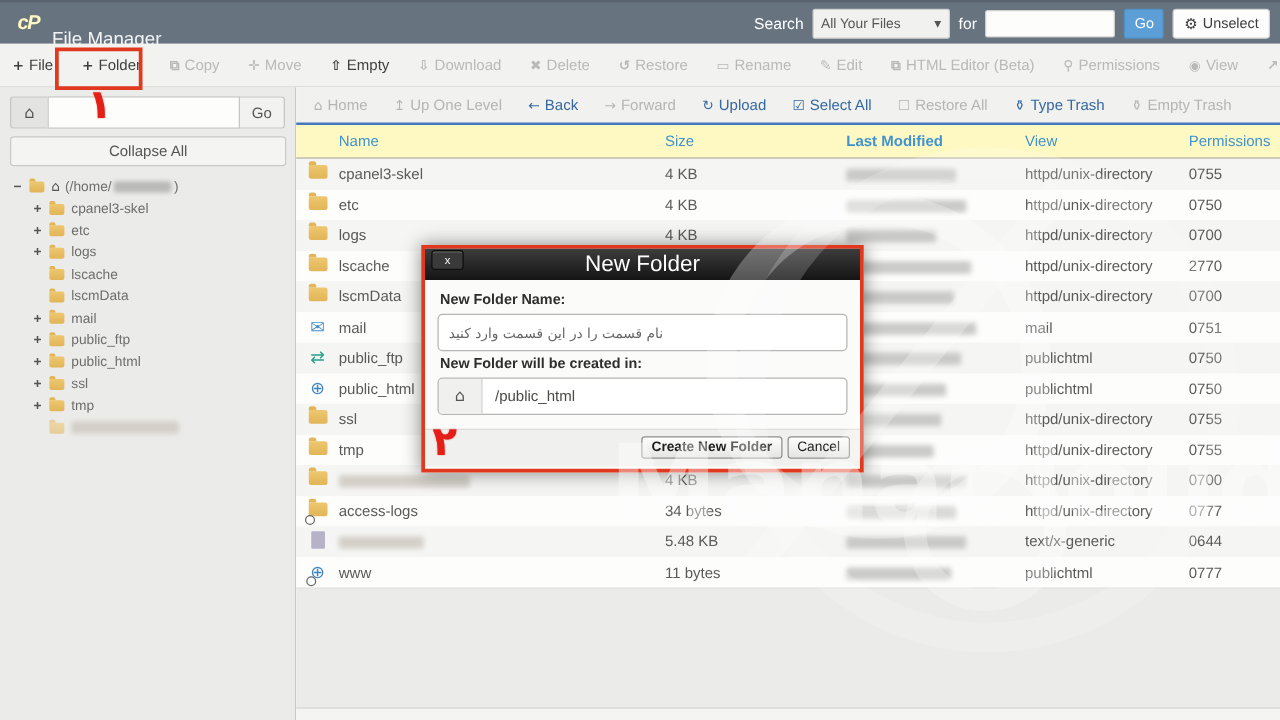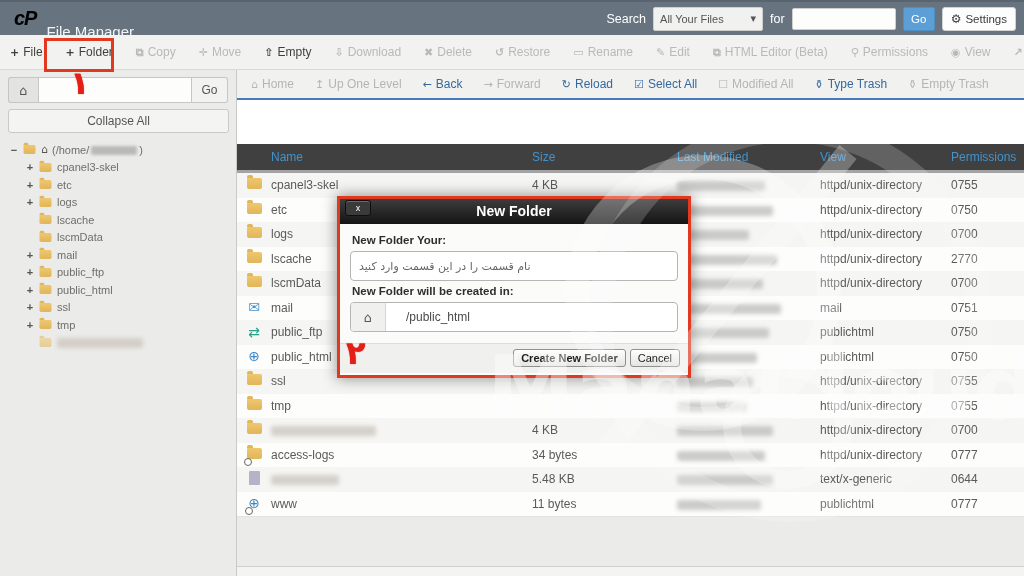--- a/index.html
+++ b/index.html
@@ -4,21 +4,21 @@
 <style>
   html,body{margin:0;padding:0;width:1024px;height:576px;overflow:hidden;
     font-family:"Liberation Sans","DejaVu Sans",sans-serif;background:#ebebe9;}
   .stage{position:relative;width:1024px;height:576px;overflow:hidden;}
 
   
   header{position:absolute;left:0;top:0;width:1024px;height:35px;background:#67737f;
     border-top:2px solid #59646f;display:flex;align-items:center;justify-content:space-between;
     box-sizing:border-box;padding:0 8px;}
   .brand{display:flex;align-items:center;gap:10px;padding-left:6px;}
-  .logo{color:#000000;font-style:italic;font-weight:bold;font-size:20px;letter-spacing:-1px;}
+  .logo{color:#fef9c3;font-style:italic;font-weight:bold;font-size:16px;letter-spacing:-1px;}
   .app-title{color:#f2f4f6;font-size:15px;font-weight:300;margin-top:26px;}
   .search-cluster{display:flex;align-items:center;gap:7px;}
   .search-label,.for-label{color:#fff;font-size:12.5px;}
   .search-select{width:96px;height:22px;background:#f1f1ef;border:1px solid #cfcfcd;border-radius:2px;
     display:flex;align-items:center;justify-content:space-between;padding:0 6px;font-size:11px;color:#555;}
   .search-input{width:104px;height:22px;border:1px solid #cfcfcd;border-radius:2px;background:#fdfdfb;
     font-size:11.5px;padding:0 5px;box-sizing:border-box;}
   .go-btn{width:32px;height:24px;background:#5b9fd6;border:1px solid #4e8fc4;border-radius:2px;
     color:#fff;font-size:11.5px;cursor:pointer;}
   .settings-btn{height:24px;background:#fdfdfd;border:1px solid #d2d2d0;border-radius:3px;color:#3c3c3c;
@@ -68,56 +68,56 @@
   
   .main{flex:1;display:flex;flex-direction:column;background:#fff;min-width:0;}
   .nav{height:28px;background:#f1f1ef;border-bottom:2px solid #4779bd;display:flex;align-items:center;
     gap:21px;padding-left:14px;font-size:12px;box-sizing:content-box;}
   .nav-item{display:flex;align-items:center;gap:4px;cursor:pointer;white-space:nowrap;}
   .nav-item .tb-icon{font-weight:normal;}
   .nav-item.enabled{color:#34689f;}
   .nav-item.disabled{color:#b5b5b3;cursor:default;}
 
   .grid{display:grid;grid-template-columns:34px 1fr 100px 33px 155px 125px 79px;align-items:center;}
-  .thead{height:26px;background:#404040;border-bottom:3px solid #a3a3a3;font-size:12px;color:#4193cd;margin-top:44px;}
+  .thead{height:26px;background:#fef9c3;border-bottom:1px solid #a3a3a3;font-size:12px;color:#4193cd;}
   .thead span{cursor:pointer;}
   .col-size{text-align:left;padding-right:12px;}
-  .col-mod{padding-left:12px;}
+  .col-mod{padding-left:12px;font-weight:bold;}
   .col-perm{padding-left:6px;}
   .frow{height:24.5px;font-size:12px;color:#5a5a58;cursor:pointer;}
   .frow:nth-child(odd){background:#f5f5f3;}
   .frow:nth-child(even){background:#fdfdfc;}
   .fr-icon{justify-self:center;position:relative;}
   .blurpill{display:inline-block;height:10px;background:#c2c2c0;border-radius:2px;filter:blur(2px);
     opacity:.85;vertical-align:middle;}
   .namepill{background:#cfcac2;}
   .user-blur{display:inline-block;width:46px;height:9px;background:#b9b9b7;border-radius:2px;
     filter:blur(1.5px);vertical-align:middle;margin:0 2px;}
   .empty-area{flex:1;background:#ebebe9;border-top:1px solid #e3e3e1;border-bottom:1px solid #cfcfcd;}
   .bottom-strip{height:9px;background:#f4f4f2;}
 
   
   .dialog{position:absolute;left:337px;top:196px;width:354px;height:182px;box-sizing:border-box;
     border:3px solid #e0391f;background:#fbfbfa;z-index:50;box-shadow:0 0 14px rgba(0,0,0,.45);}
-  .dlg-title{height:25px;background:linear-gradient(#3d3d3d,#141414);color:#fff;font-size:14px;
-    font-weight:bold;text-align:center;line-height:25px;}
+  .dlg-title{height:25px;background:linear-gradient(#3d3d3d,#141414);color:#fff;font-size:18px;
+    font-weight:normal;text-align:center;line-height:25px;}
   .dlg-close{position:absolute;left:5px;top:1px;width:26px;height:16px;background:#3a3a3a;
     border:1px solid #0e0e0e;border-radius:3px;color:#fff;font-size:9px;line-height:12px;
     box-shadow:inset 0 1px 0 #6a6a6a;cursor:pointer;padding:0;}
   .dlg-body{padding:6px 10px 0 10px;}
   .dlg-label{font-size:11.5px;font-weight:bold;color:#2e2e2c;margin:4px 0 5px 2px;}
   .dlg-input{height:28px;border:1px solid #b5b5b3;border-radius:4px;background:#fff;
     display:flex;align-items:center;padding:0 8px;font-size:11px;color:#666;
     font-family:"DejaVu Sans",sans-serif;direction:rtl;justify-content:flex-end;}
   .dlg-group{height:28px;border:1px solid #b5b5b3;border-radius:4px;background:#fff;display:flex;
     align-items:center;overflow:hidden;font-size:12px;color:#4a4a48;}
   .dlg-home{width:34px;align-self:stretch;background:#f0f0ee;border-right:1px solid #d5d5d3;
     display:flex;align-items:center;justify-content:center;color:#555;
     font-family:"DejaVu Sans",sans-serif;font-size:13px;}
-  .dlg-group .path-text{padding-left:20px;}
+  .dlg-group .path-text{padding-left:10px;}
   .dlg-footer{margin:11px -10px 0 -10px;padding:5px 8px 6px 8px;background:#f0f0ee;
     border-top:1px solid #ddddda;display:flex;justify-content:flex-end;gap:4px;}
   .dlg-btn{background:linear-gradient(#fefefe,#e4e4e2);border:1px solid #8f8f8d;border-radius:3px;
     font-size:11px;color:#1e1e1c;padding:2px 7px;cursor:pointer;box-shadow:inset 0 1px 0 #fff;}
   .dlg-btn.primary{font-weight:bold;}
 
   
   .watermark{position:absolute;left:0;top:0;z-index:60;pointer-events:none;}
 
   
@@ -142,21 +142,21 @@
       <span class="search-label">Search</span>
       <div class="search-select">
         <span>All Your Files</span>
         <span class="chev">▾</span>
       </div>
       <span class="for-label">for</span>
       <input class="search-input" style="">
       <button class="go-btn">Go</button>
       <button class="settings-btn">
         <span class="gear">⚙</span>
-        <span>Settings</span>
+        <span>Unselect</span>
       </button>
     </div>
   </header>
 
   <div class="toolbar" id="toolbar">
       <div class="tb-item">
     <span class="tb-icon">+</span>
     <span class="tb-label">File</span>
   </div>
       <div class="tb-item">
@@ -301,29 +301,29 @@
           <div class="nav-item enabled">
     <span class="tb-icon">←</span>
     <span class="nav-label">Back</span>
   </div>
           <div class="nav-item disabled">
     <span class="tb-icon">→</span>
     <span class="nav-label">Forward</span>
   </div>
           <div class="nav-item enabled">
     <span class="tb-icon">↻</span>
-    <span class="nav-label">Reload</span>
+    <span class="nav-label">Upload</span>
   </div>
           <div class="nav-item enabled">
     <span class="tb-icon">☑</span>
     <span class="nav-label">Select All</span>
   </div>
           <div class="nav-item disabled">
     <span class="tb-icon">☐</span>
-    <span class="nav-label">Modified All</span>
+    <span class="nav-label">Restore All</span>
   </div>
           <div class="nav-item enabled">
     <span class="tb-icon">⚱</span>
     <span class="nav-label">Type Trash</span>
   </div>
           <div class="nav-item disabled">
     <span class="tb-icon">⚱</span>
     <span class="nav-label">Empty Trash</span>
   </div>
         </div>
@@ -466,21 +466,21 @@
         </div>
       <div class="empty-area"></div>
       <div class="bottom-strip"></div>
     </main>
   </div>
 
   <div class="dialog">
     <div class="dlg-title">New Folder</div>
     <button class="dlg-close">x</button>
     <div class="dlg-body">
-      <div class="dlg-label">New Folder Your:</div>
+      <div class="dlg-label">New Folder Name:</div>
       <div class="dlg-input">نام قسمت را در این قسمت وارد کنید</div>
       <div class="dlg-label">New Folder will be created in:</div>
       <div class="dlg-group">
         <span class="dlg-home">⌂</span>
         <span class="path-text">/public_html</span>
       </div>
       <div class="dlg-footer">
         <button class="dlg-btn primary">Create New Folder</button>
         <button class="dlg-btn">Cancel</button>
       </div>

